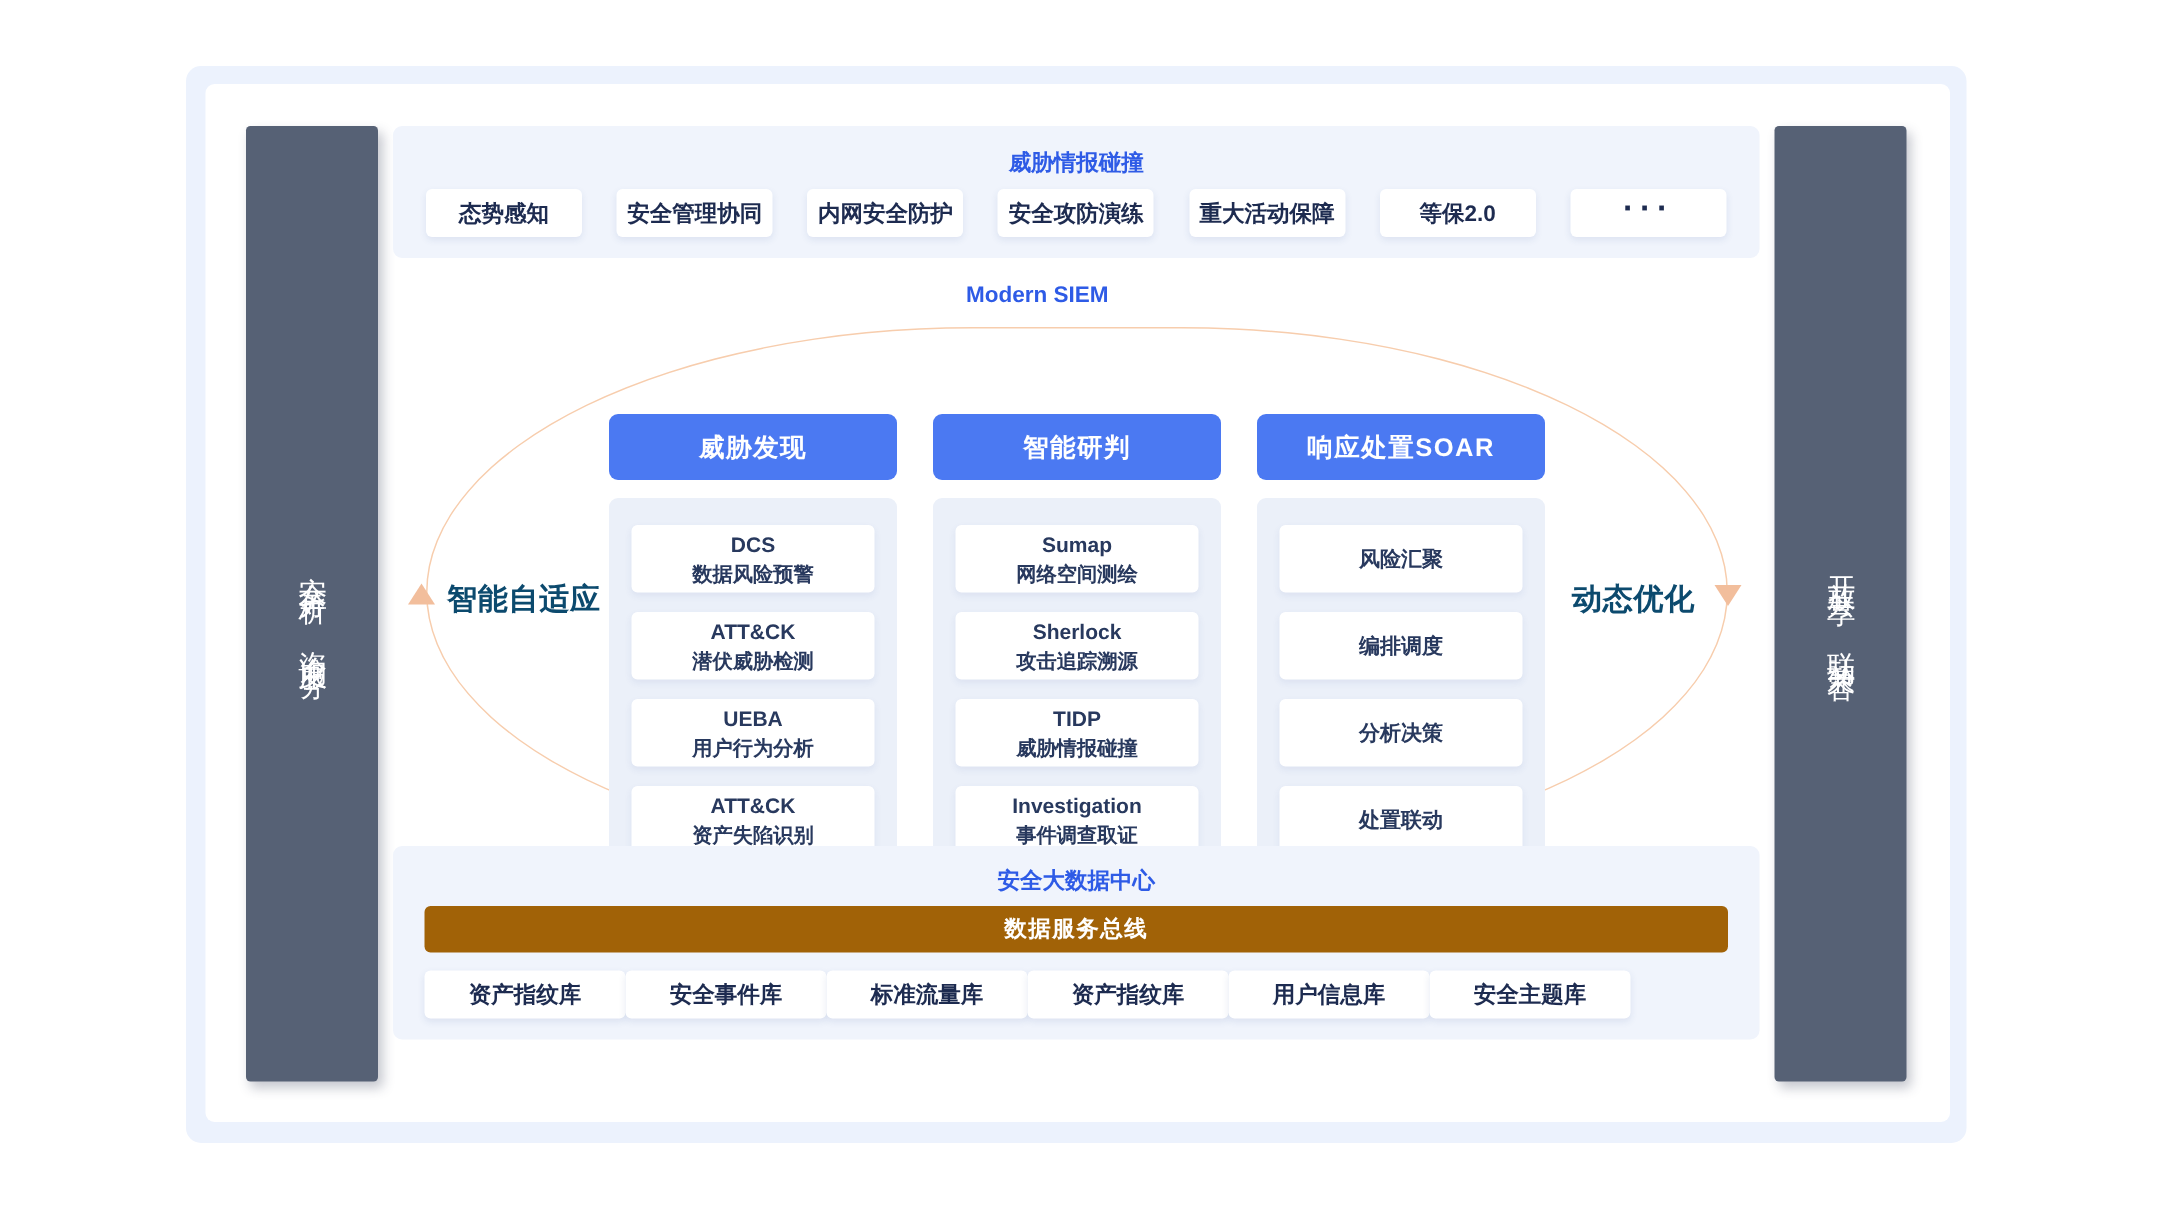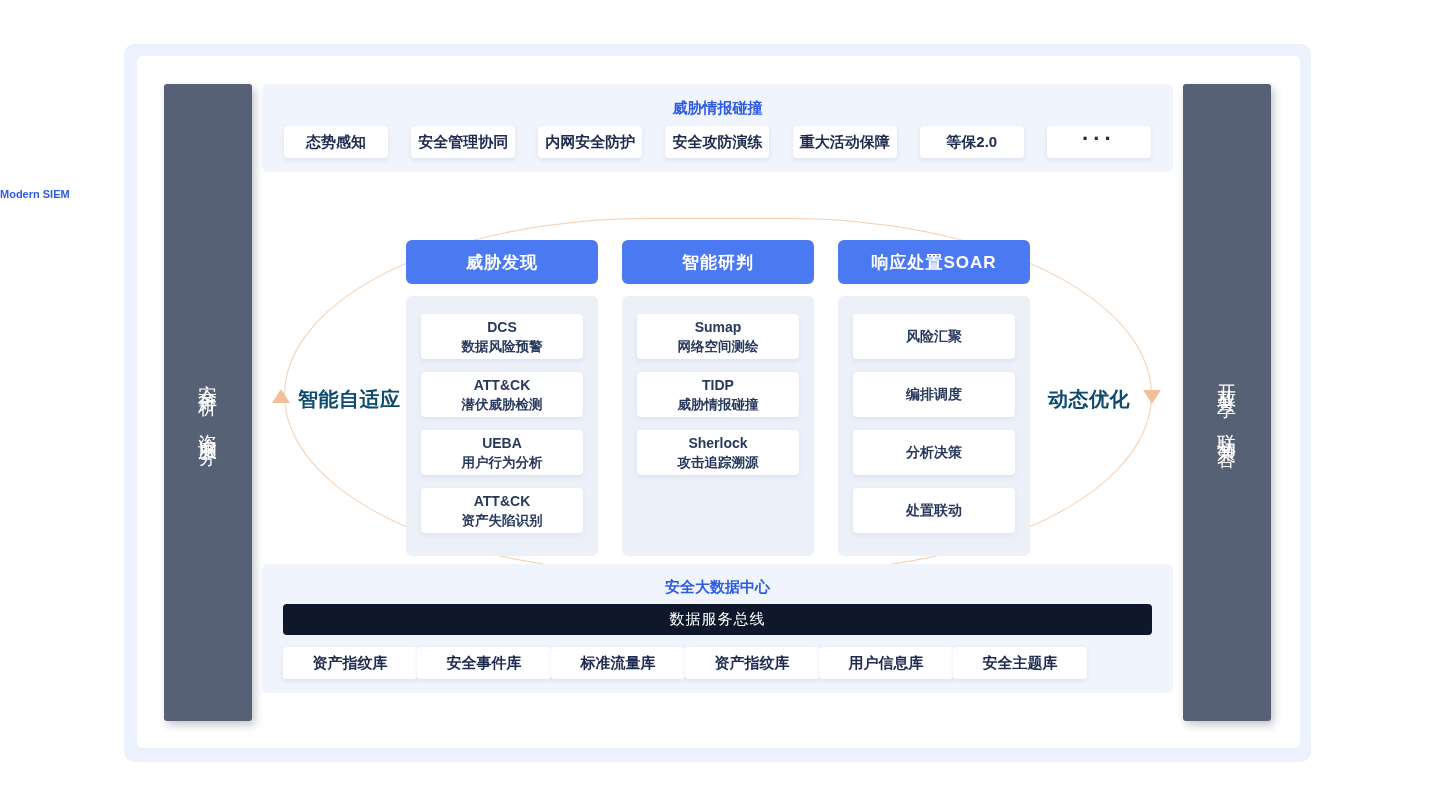--- a/index.html
+++ b/index.html
@@ -29,55 +29,55 @@
   .top-section { top:84px; height:88px; }
   .top-section .section-title { margin-top:15px; }
   .chip-row { position:absolute; left:0; right:0; top:42px; display:flex;
               justify-content:space-between; padding:0 22px; }
   .chip { width:104px; height:32px; background:#ffffff; border-radius:4px;
           box-shadow:0 2px 5px rgba(50,80,150,0.10); display:flex; align-items:center;
           justify-content:center; color:#1d2b50; font-size:15px; font-weight:700; }
   .chip.dots { font-size:22px; font-weight:900; letter-spacing:4px; padding-bottom:6px; }
 
   
-  .siem-title { position:absolute; left:0; width:1383px; top:188px; 
-                color:#2e5be6; font-size:11px; font-weight:700; }
+  .siem-title { position:absolute; left:0; width:1383px; top:188px; text-align:center;
+                color:#2e5be6; font-size:15px; font-weight:700; }
   .loop { position:absolute; left:284px; top:218px; width:868px; height:354px;
           border:1px solid #f7cdad; border-radius:42% / 50%; }
   .arrow-up { position:absolute; left:272px; top:389px; width:0; height:0;
               border-left:9px solid transparent; border-right:9px solid transparent;
               border-bottom:14px solid #f2be9c; }
   .arrow-down { position:absolute; left:1143px; top:390px; width:0; height:0;
               border-left:9px solid transparent; border-right:9px solid transparent;
               border-top:14px solid #f2be9c; }
   .loop-label { position:absolute; top:386px; color:#0c4a6e; font-size:20px;
                 font-weight:700; letter-spacing:0.5px; }
   .loop-label.left  { left:298px; }
   .loop-label.right { left:1048px; }
 
   .col { position:absolute; top:240px; width:192px; }
   .col.c1 { left:406px; } .col.c2 { left:622px; } .col.c3 { left:838px;border-radius:13px; }
   .col-header { height:44px; background:#4b79f2; border-radius:6px; color:#ffffff;
                 font-size:17px; font-weight:700; display:flex; align-items:center;
-                justify-content:center; letter-spacing:1px; }
+                justify-content:center; letter-spacing:1px;margin-top:36px; }
   .col-body { margin-top:12px; height:260px; background:#ebf0f9; border-radius:6px;
               padding:18px 15px; display:flex; flex-direction:column; gap:13px; }
   .card { height:45px; background:#ffffff; border-radius:4px;
           box-shadow:0 2px 5px rgba(50,80,150,0.08); display:flex; flex-direction:column;
           align-items:center; justify-content:center; color:#28395e; font-weight:700; }
   .card .en { font-size:14px; line-height:19px; }
   .card .zh { font-size:13.5px; line-height:19px; }
   .card.single .zh { font-size:14px; }
 
   
   .bottom-section { top:564px; height:129px; }
   .bottom-section .section-title { margin-top:14px; }
   .bus { position:absolute; left:21px; top:40px; width:869px; height:31px;
-         background:#0f172a; border-radius:4px; color:#ffffff; font-size:15px;
-         font-weight:400; display:flex; align-items:center; justify-content:center;
+         background:#a16207; border-radius:4px; color:#ffffff; font-size:15px;
+         font-weight:700; display:flex; align-items:center; justify-content:center;
          letter-spacing:1px; }
   .db-row { position:absolute; left:0; right:0; top:83px; display:flex;
             padding:0 21px; }
   .db { width:134px; height:32px; background:#ffffff; border-radius:4px;
         box-shadow:0 2px 5px rgba(50,80,150,0.10); display:flex; align-items:center;
         justify-content:center; color:#1d2b50; font-size:15px; font-weight:700; }
 </style>
 </head>
 <body>
 
@@ -138,26 +138,30 @@
   </div>
 
   <div class="col c2">
     <div class="col-header">智能研判</div>
     <div class="col-body">
       <div class="card">
         <span class="en">Sumap</span>
         <span class="zh">网络空间测绘</span>
       </div>
       <div class="card">
+        <span class="en">Sherlock</span>
+        <span class="zh">攻击追踪溯源</span>
+      </div>
+      <div class="card">
         <span class="en">TIDP</span>
         <span class="zh">威胁情报碰撞</span>
       </div>
       <div class="card">
-        <span class="en">Sherlock</span>
-        <span class="zh">攻击追踪溯源</span>
+        <span class="en">Investigation</span>
+        <span class="zh">事件调查取证</span>
       </div>
     </div>
   </div>
 
   <div class="col c3">
     <div class="col-header">响应处置SOAR</div>
     <div class="col-body">
       <div class="card single">
         <span class="zh">风险汇聚</span>
       </div>

